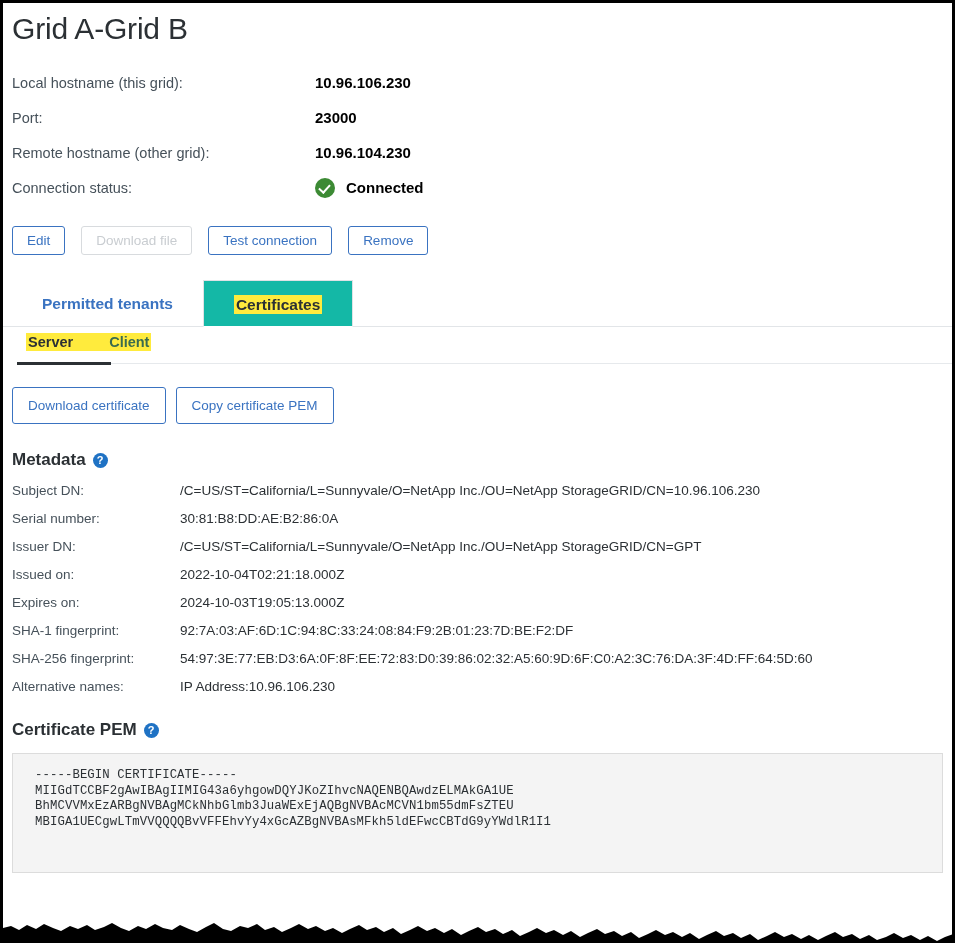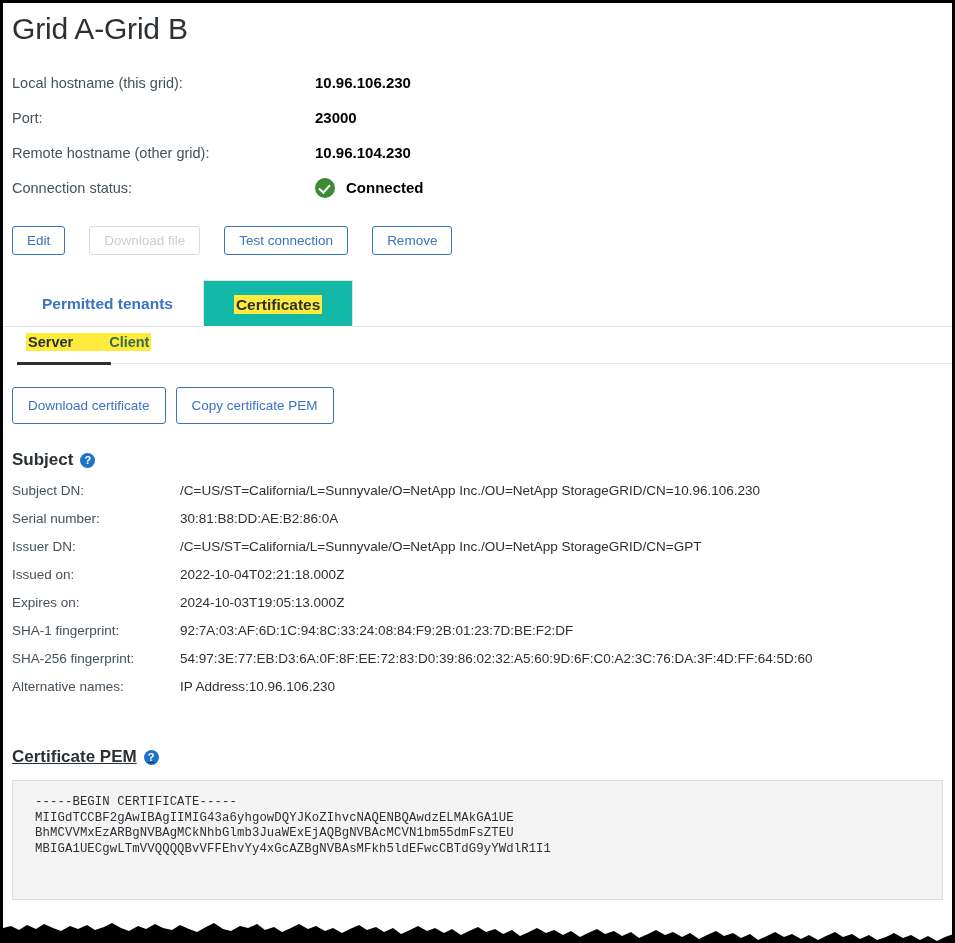--- a/index.html
+++ b/index.html
@@ -80,21 +80,21 @@
     width: 5px;
     height: 9px;
     border: solid #ffffff;
     border-width: 0 2.2px 2.2px 0;
     transform: rotate(42deg);
   }
 
   
   .btn-row {
     display: flex;
-    gap: 24px;
+    gap: 16px;
     margin-top: 21px;
   }
   .btn {
     font-family: "Liberation Sans", sans-serif;
     font-size: 13.5px;
     color: #3a73c1;
     background: #ffffff;
     border: 1px solid #3a73c1;
     border-radius: 3px;
     padding: 0 14px;
@@ -361,21 +361,21 @@
       <div class="rule-active"></div>
     </div>
   </div>
 
   <div class="cert-btn-row">
     <button class="btn">Download certificate</button>
     <button class="btn">Copy certificate PEM</button>
   </div>
 
   <div class="section-head">
-    <span>Subject</span>
+    <span>Metadata</span>
     <span class="help-icon">?</span>
   </div>
 
   <div class="meta">
 
     <div class="meta-row">
       <div class="meta-label">Subject DN:</div>
       <div class="meta-value">/C=US/ST=California/L=Sunnyvale/O=NetApp Inc./OU=NetApp StorageGRID/CN=10.96.106.230</div>
     </div>
 
@@ -409,21 +409,21 @@
       <div class="meta-value">54:97:3E:77:EB:D3:6A:0F:8F:EE:72:83:D0:39:86:02:32:A5:60:9D:6F:C0:A2:3C:76:DA:3F:4D:FF:64:5D:60</div>
     </div>
 
     <div class="meta-row">
       <div class="meta-label">Alternative names:</div>
       <div class="meta-value">IP Address:10.96.106.230</div>
     </div>
 
   </div>
 
-  <div class="section-head" style="margin-top:40px;text-decoration:underline;">
+  <div class="section-head" style="margin-top:13px;">
     <span>Certificate PEM</span>
     <span class="help-icon">?</span>
   </div>
 
   <div class="pem-box">
     <div class="pem-line">-----BEGIN CERTIFICATE-----</div>
     <div class="pem-line">MIIGdTCCBF2gAwIBAgIIMIG43a6yhgowDQYJKoZIhvcNAQENBQAwdzELMAkGA1UE</div>
     <div class="pem-line">BhMCVVMxEzARBgNVBAgMCkNhbGlmb3JuaWExEjAQBgNVBAcMCVN1bm55dmFsZTEU</div>
     <div class="pem-line">MBIGA1UECgwLTmVVQQQQBvVFFEhvYy4xGcAZBgNVBAsMFkh5ldEFwcCBTdG9yYWdlR1I1</div>
   </div>

